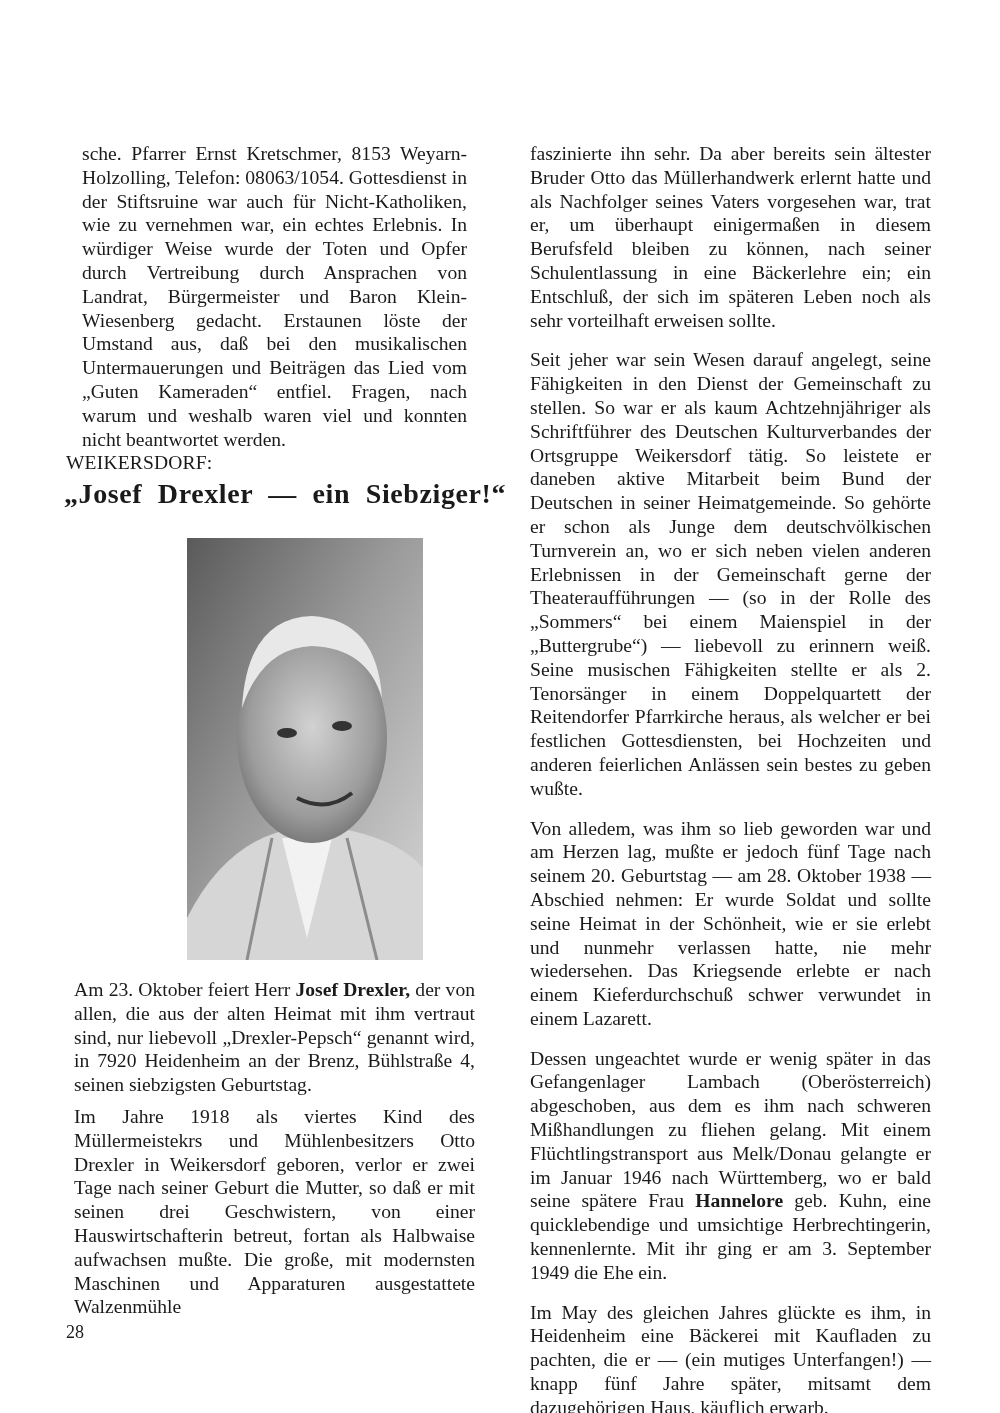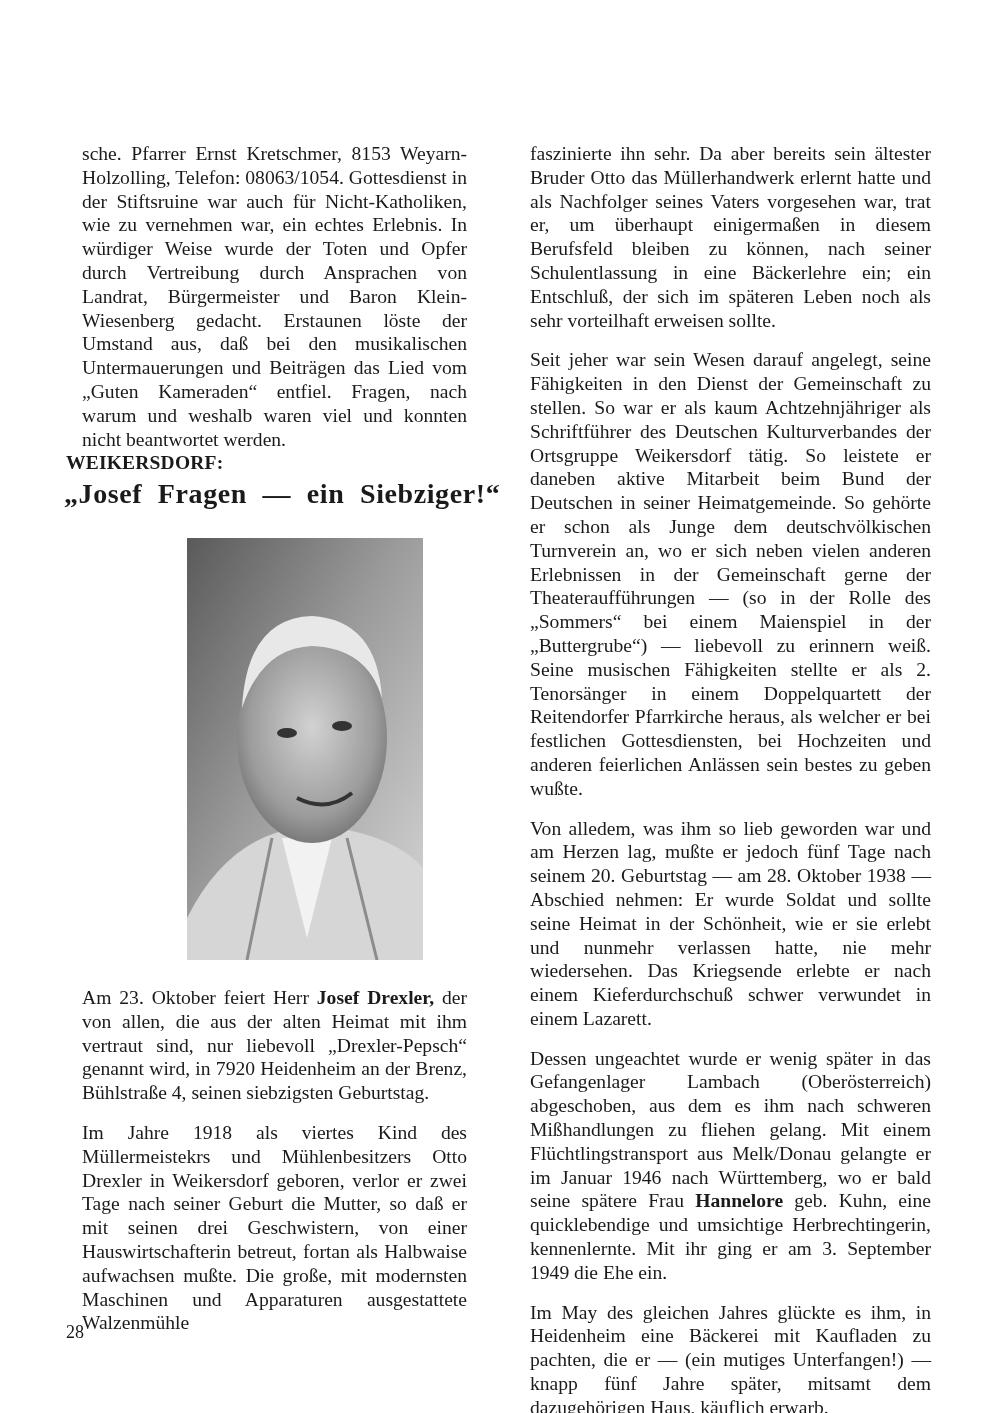--- a/index.html
+++ b/index.html
@@ -1,38 +1,38 @@
 <!DOCTYPE html>
 <html><head>
   <meta charset="utf-8">
   <style>
     html, body { margin: 0; padding: 0; background: #ffffff; }
     body { width: 1000px; height: 1413px; position: relative; overflow: hidden; color: #1a1a1a; font-family: "Liberation Serif", "DejaVu Serif", serif; }
     .col { position: absolute; top: 126px; font-size: 19.6px; line-height: 23.8px; text-align: justify; }
     .col-left { left: 66px; width: 417px; }
     .col-right { left: 514px; width: 433px; }
     .col p { margin: 16px; hyphens: manual; }
-    .section-label { position: absolute; left: 66px; top: 452px; font-size: 19.5px; font-weight: bold; letter-spacing: 0.2px; margin: 0; }
+    .section-label { position: absolute; left: 66px; top: 452px; font-size: 19.5px; font-weight: normal; letter-spacing: 0.2px; margin: 0; }
     .headline { position: absolute; left: 64px; top: 478px; font-size: 28px; font-weight: bold; margin: 0; letter-spacing: 0.6px; word-spacing: 8px; }
     .photo { position: absolute; left: 187px; top: 538px; width: 236px; height: 422px; overflow: hidden; background: linear-gradient(200deg, #d9d9d9 0%, #8a8a8a 40%, #cfcfcf 100%); }
     .photo svg { display: block; width: 100%; height: 100%; }
     .body-left { position: absolute; left: 66px; top: 970px; width: 417px; font-size: 19.6px; line-height: 23.8px; text-align: justify; }
-    .body-left p { margin: 16px; }
+    .body-left p { margin: 8px; }
     .page-number { position: absolute; left: 66px; top: 1322px; font-size: 18px; }
     b { font-weight: bold; }
   </style>
 </head>
 <body>
 
 <div class="col col-left">
   <p>sche. Pfarrer Ernst Kretschmer, 8153 Weyarn-Holzolling, Telefon: 08063/1054. Gottesdienst in der Stiftsruine war auch für Nicht-Katholiken, wie zu vernehmen war, ein echtes Erlebnis. In würdiger Weise wurde der Toten und Opfer durch Vertreibung durch Ansprachen von Landrat, Bürgermeister und Baron Klein-Wiesenberg gedacht. Erstaunen löste der Umstand aus, daß bei den musikalischen Untermauerungen und Beiträgen das Lied vom „Guten Kameraden“ entfiel. Fragen, nach warum und weshalb waren viel und konnten nicht beantwortet werden.</p>
 </div>
 
 <h2 class="section-label">WEIKERSDORF:</h2>
-<h1 class="headline">„Josef Fragen — ein Siebziger!“</h1>
+<h1 class="headline">„Josef Drexler — ein Siebziger!“</h1>
 
 <div class="photo">
   <svg viewBox="0 0 236 422" preserveAspectRatio="none">
     <defs>
       <linearGradient id="bg" x1="0" y1="0" x2="1" y2="1">
         <stop offset="0" stop-color="#5a5a5a"></stop>
         <stop offset="0.45" stop-color="#9a9a9a"></stop>
         <stop offset="1" stop-color="#d8d8d8"></stop>
       </linearGradient>
       <radialGradient id="face" cx="0.5" cy="0.45" r="0.6">

